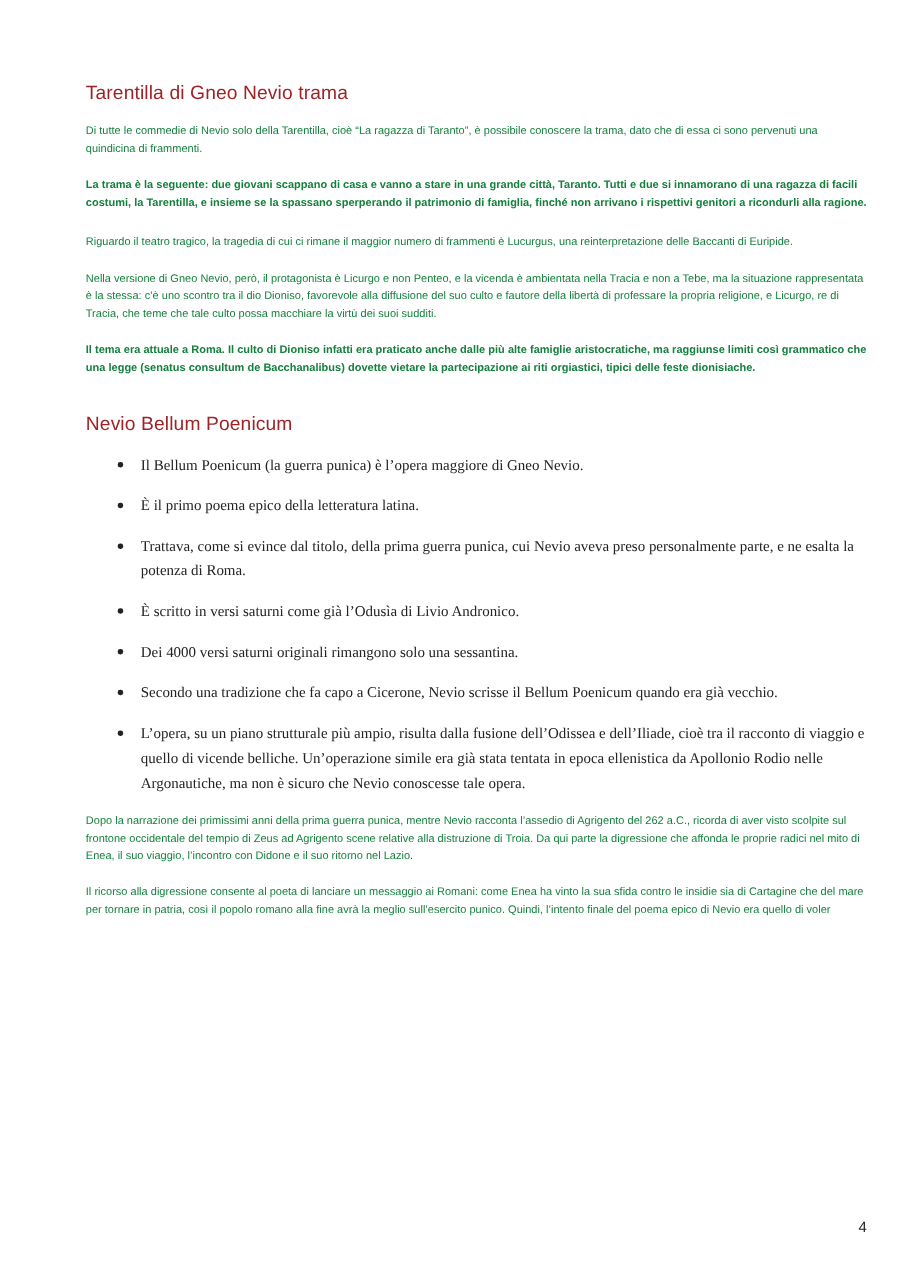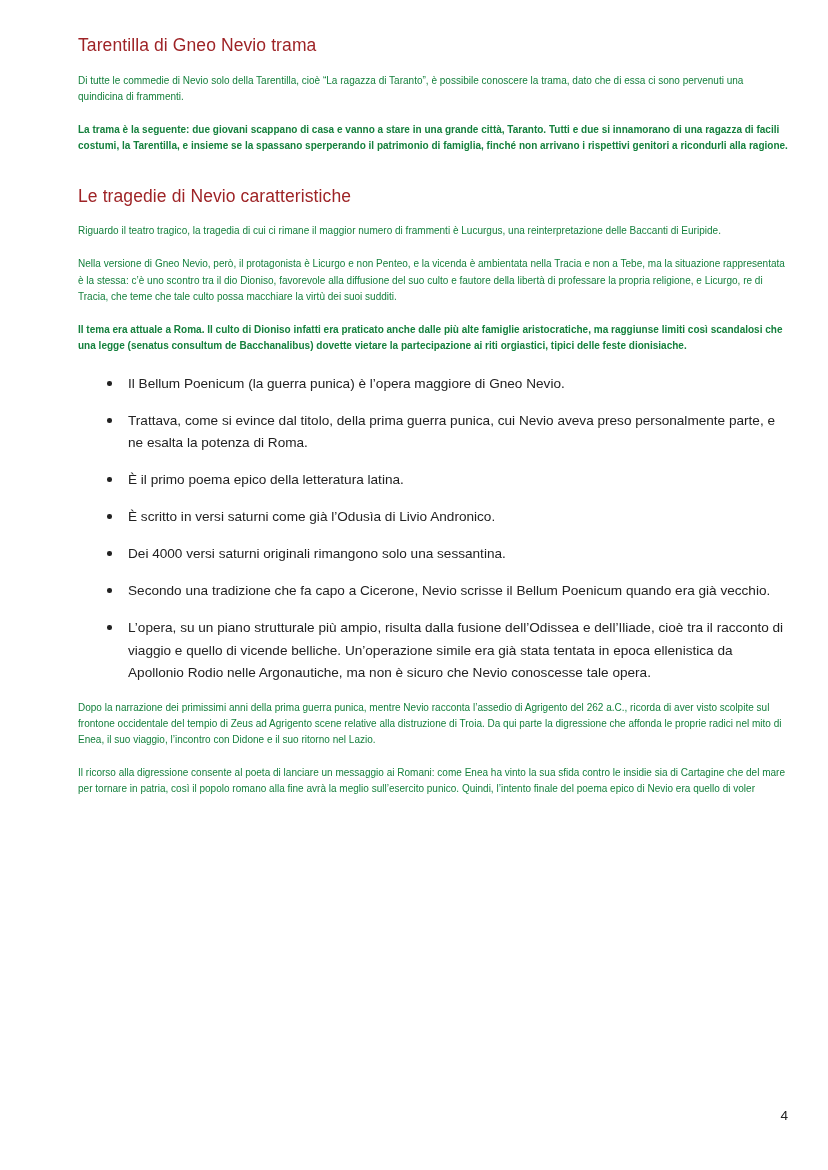--- a/index.html
+++ b/index.html
@@ -20,20 +20,21 @@
     left: 0;
     top: 0;
     width: 828px;
     height: 1170px;
     background: #ffffff;
     box-sizing: border-box;
     padding: 34px 38px 0 78px;
   }
   .doc-body {
     width: 712px;
+    margin-top: 39px;
   }
   h2.heading {
     color: #9e2326;
     font-size: 17.5px;
     font-weight: 400;
     line-height: 1.3;
     margin: 0 0 16px 0;
     letter-spacing: 0.1px;
   }
   h2.heading.spaced {
@@ -71,57 +72,58 @@
     position: absolute;
     left: 29px;
     top: 8px;
     width: 4.5px;
     height: 4.5px;
     background: #222222;
     border-radius: 50%;
   }
   .li-text {
     display: block;
+    font-family: Liberation Serif, serif;
   }
   .page-number {
     position: absolute;
     right: 40px;
     bottom: 47px;
     font-size: 13.6px;
     color: #222222;
     line-height: 1;
   }
 </style>
 </head>
 <body>
 
 <div class="page">
   <div class="doc-body">
 
     <h2 class="heading">Tarentilla di Gneo Nevio trama</h2>
     <p class="para">Di tutte le commedie di Nevio solo della Tarentilla, cioè “La ragazza di Taranto”, è possibile conoscere la trama, dato che di essa ci sono pervenuti una quindicina di frammenti.</p>
     <p class="para last-before-heading">La trama è la seguente: due giovani scappano di casa e vanno a stare in una grande città, Taranto. Tutti e due si innamorano di una ragazza di facili costumi, la Tarentilla, e insieme se la spassano sperperando il patrimonio di famiglia, finché non arrivano i rispettivi genitori a ricondurli alla ragione.</p>
 
-    <h2 class="heading spaced">Le tragedie di Nevio caratteristiche</h2>
     <p class="para">Riguardo il teatro tragico, la tragedia di cui ci rimane il maggior numero di frammenti è Lucurgus, una reinterpretazione delle Baccanti di Euripide.</p>
     <p class="para">Nella versione di Gneo Nevio, però, il protagonista è Licurgo e non Penteo, e la vicenda è ambientata nella Tracia e non a Tebe, ma la situazione rappresentata è la stessa: c’è uno scontro tra il dio Dioniso, favorevole alla diffusione del suo culto e fautore della libertà di professare la propria religione, e Licurgo, re di Tracia, che teme che tale culto possa macchiare la virtù dei suoi sudditi.</p>
-    <p class="para last-before-heading">Il tema era attuale a Roma. Il culto di Dioniso infatti era praticato anche dalle più alte famiglie aristocratiche, ma raggiunse limiti così scandalosi che una legge (senatus consultum de Bacchanalibus) dovette vietare la partecipazione ai riti orgiastici, tipici delle feste dionisiache.</p>
+    <p class="para last-before-heading">Il tema era attuale a Roma. Il culto di Dioniso infatti era praticato anche dalle più alte famiglie aristocratiche, ma raggiunse limiti così grammatico che una legge (senatus consultum de Bacchanalibus) dovette vietare la partecipazione ai riti orgiastici, tipici delle feste dionisiache.</p>
 
+    <h2 class="heading spaced">Nevio Bellum Poenicum</h2>
     <ul class="bullets">
       <li>
         <span class="bullet-dot"></span>
         <span class="li-text">Il Bellum Poenicum (la guerra punica) è l’opera maggiore di Gneo Nevio.</span>
       </li>
       <li>
         <span class="bullet-dot"></span>
-        <span class="li-text">Trattava, come si evince dal titolo, della prima guerra punica, cui Nevio aveva preso personalmente parte, e ne esalta la potenza di Roma.</span>
+        <span class="li-text">È il primo poema epico della letteratura latina.</span>
       </li>
       <li>
         <span class="bullet-dot"></span>
-        <span class="li-text">È il primo poema epico della letteratura latina.</span>
+        <span class="li-text">Trattava, come si evince dal titolo, della prima guerra punica, cui Nevio aveva preso personalmente parte, e ne esalta la potenza di Roma.</span>
       </li>
       <li>
         <span class="bullet-dot"></span>
         <span class="li-text">È scritto in versi saturni come già l’Odusìa di Livio Andronico.</span>
       </li>
       <li>
         <span class="bullet-dot"></span>
         <span class="li-text">Dei 4000 versi saturni originali rimangono solo una sessantina.</span>
       </li>
       <li>

